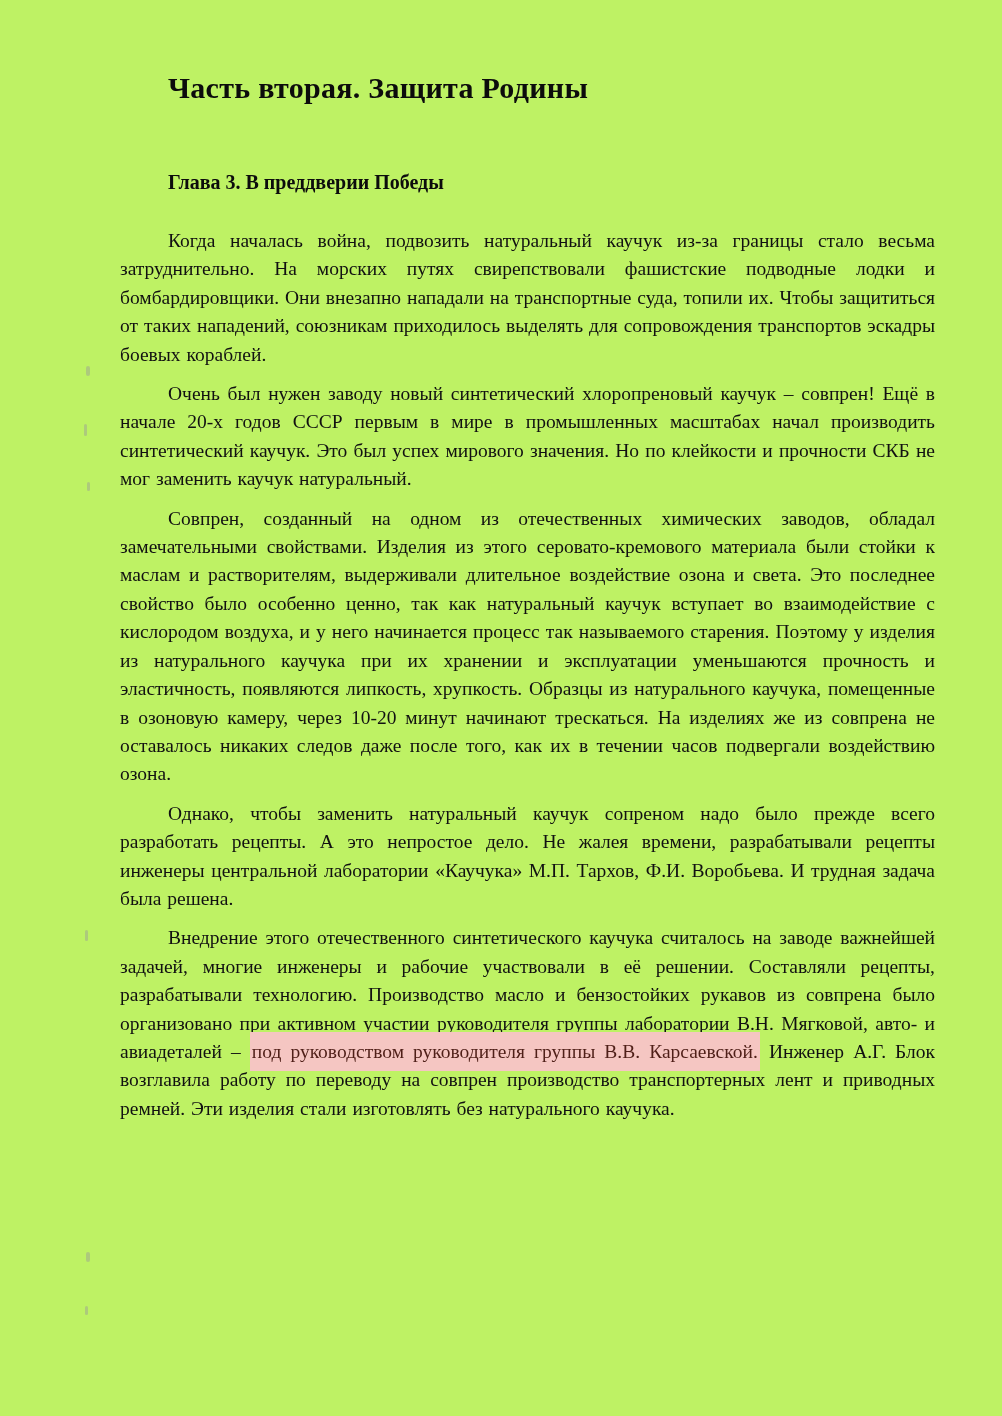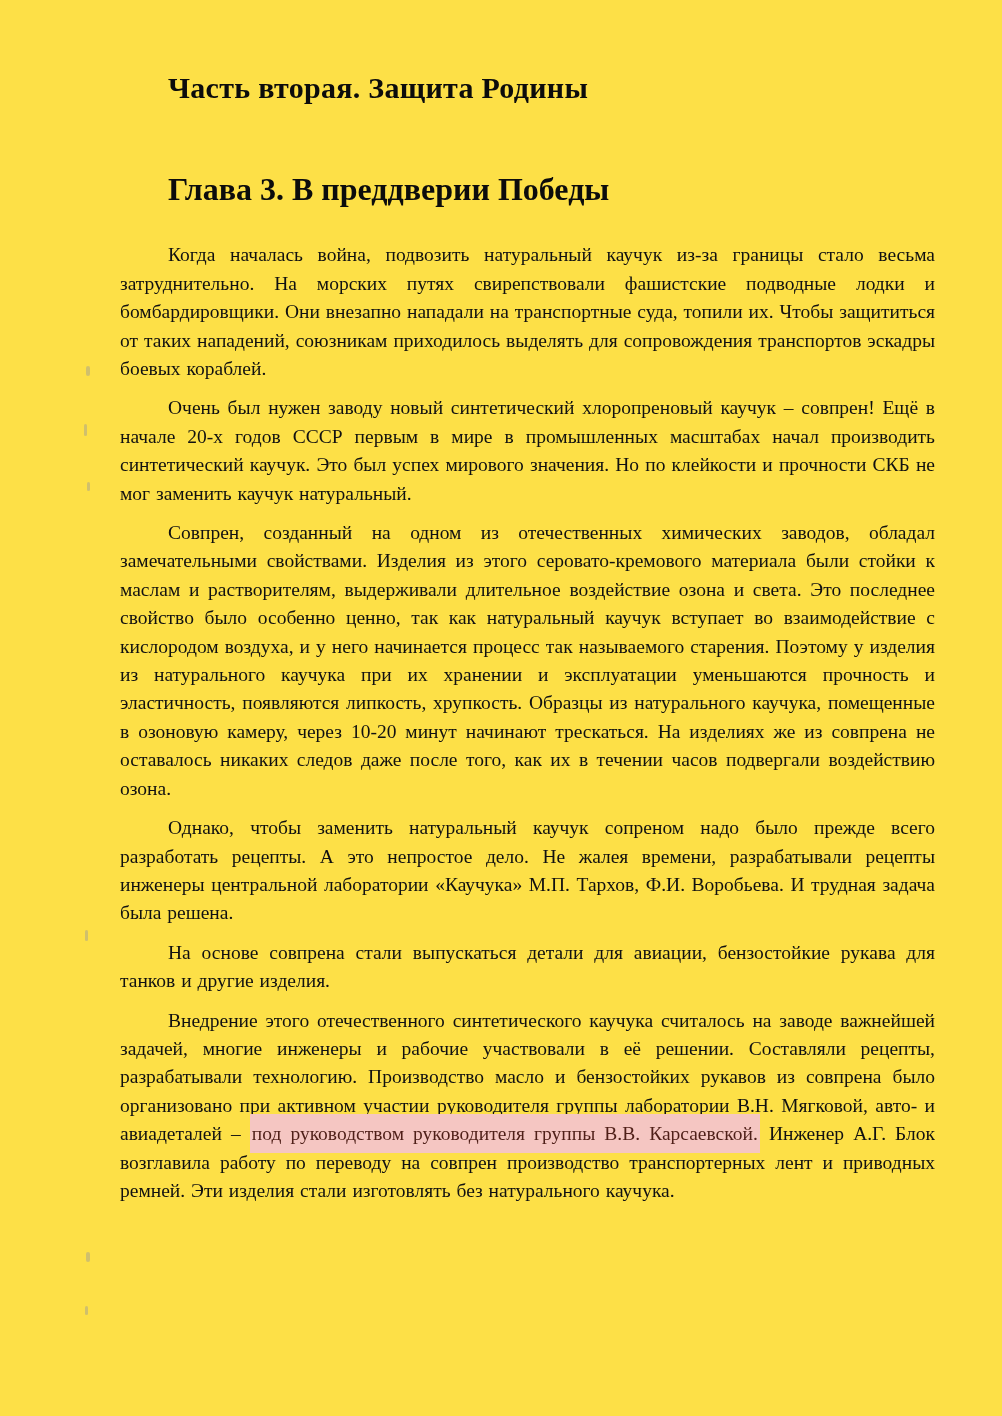--- a/index.html
+++ b/index.html
@@ -4,42 +4,42 @@
 <style>
   html, body {
     margin: 0;
     padding: 0;
     background: #ffffff;
   }
   .page {
     position: relative;
     width: 1002px;
     height: 1416px;
-    background: #fde047;
+    background: #bef264;
     overflow: hidden;
     font-family: "Liberation Serif", "DejaVu Serif", serif;
     color: #111111;
   }
   .content {
     position: absolute;
     left: 120px;
     width: 815px;
     top: 0;
   }
   .part-title {
     margin: 70px 0 0 48px;
     font-size: 30px;
     font-weight: bold;
     line-height: 1.2;
     letter-spacing: 0.3px;
     color: #0c0c0c;
   }
   .chapter-heading {
     margin: 64px 0 0 48px;
-    font-size: 32px;
+    font-size: 20px;
     font-weight: bold;
     line-height: 1.2;
     color: #0c0c0c;
   }
   .body-text {
     margin-top: 33px;
   }
   .body-text p {
     margin: 0 0 11px 0;
     font-size: 19.5px;
@@ -76,20 +76,19 @@
 
     <h1 class="part-title">Часть вторая. Защита Родины</h1>
 
     <h2 class="chapter-heading">Глава 3. В преддверии Победы</h2>
 
     <div class="body-text">
       <p>Когда началась война, подвозить натуральный каучук из-за границы стало весьма затруднительно. На морских путях свирепствовали фашистские подводные лодки и бомбардировщики. Они внезапно нападали на транспортные суда, топили их. Чтобы защититься от таких нападений, союзникам приходилось выделять для сопровождения транспортов эскадры боевых кораблей.</p>
       <p>Очень был нужен заводу новый синтетический хлоропреновый каучук – совпрен! Ещё в начале 20-х годов СССР первым в мире в промышленных масштабах начал производить синтетический каучук. Это был успех мирового значения. Но по клейкости и прочности СКБ не мог заменить каучук натуральный.</p>
       <p>Совпрен, созданный на одном из отечественных химических заводов, обладал замечательными свойствами. Изделия из этого серовато-кремового материала были стойки к маслам и растворителям, выдерживали длительное воздействие озона и света. Это последнее свойство было особенно ценно, так как натуральный каучук вступает во взаимодействие с кислородом воздуха, и у него начинается процесс так называемого старения. Поэтому у изделия из натурального каучука при их хранении и эксплуатации уменьшаются прочность и эластичность, появляются липкость, хрупкость. Образцы из натурального каучука, помещенные в озоновую камеру, через 10-20 минут начинают трескаться. На изделиях же из совпрена не оставалось никаких следов даже после того, как их в течении часов подвергали воздействию озона.</p>
       <p>Однако, чтобы заменить натуральный каучук сопреном надо было прежде всего разработать рецепты. А это непростое дело. Не жалея времени, разрабатывали рецепты инженеры центральной лаборатории «Каучука» М.П. Тархов, Ф.И. Воробьева. И трудная задача была решена.</p>
-      <p>На основе совпрена стали выпускаться детали для авиации, бензостойкие рукава для танков и другие изделия.</p>
       <p>
         <span>Внедрение этого отечественного синтетического каучука считалось на заводе важнейшей задачей, многие инженеры и рабочие участвовали в её решении. Составляли рецепты, разрабатывали технологию. Производство масло и бензостойких рукавов из совпрена было организовано при активном участии руководителя группы лаборатории В.Н. Мягковой, авто- и авиадеталей – </span><span class="hl" style="background: rgb(245, 198, 194); color: rgb(79, 31, 24);">под руководством руководителя группы В.В. Карсаевской.</span><span> Инженер А.Г. Блок возглавила работу по переводу на совпрен производство транспортерных лент и приводных ремней. Эти изделия стали изготовлять без натурального каучука.</span>
       </p>
     </div>
 
   </div>
 </div>
 
 </body></html>

